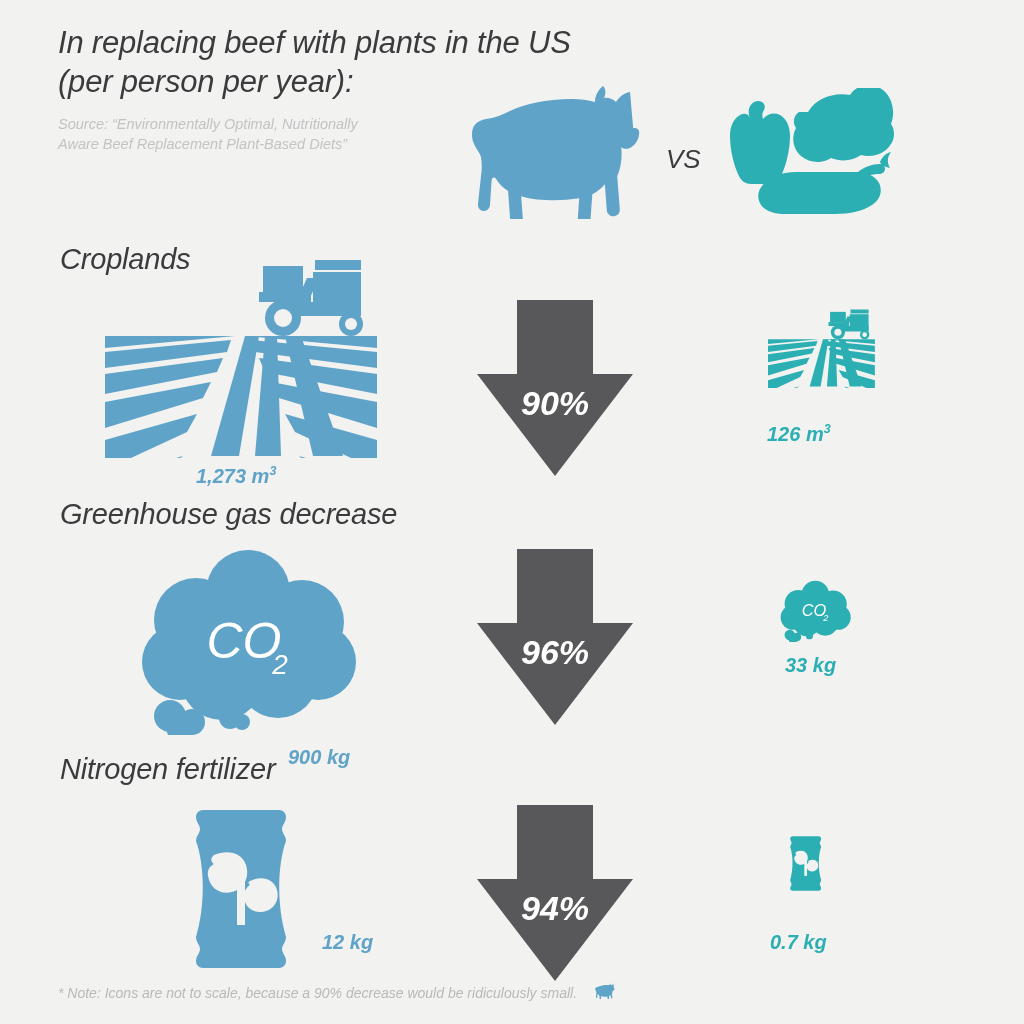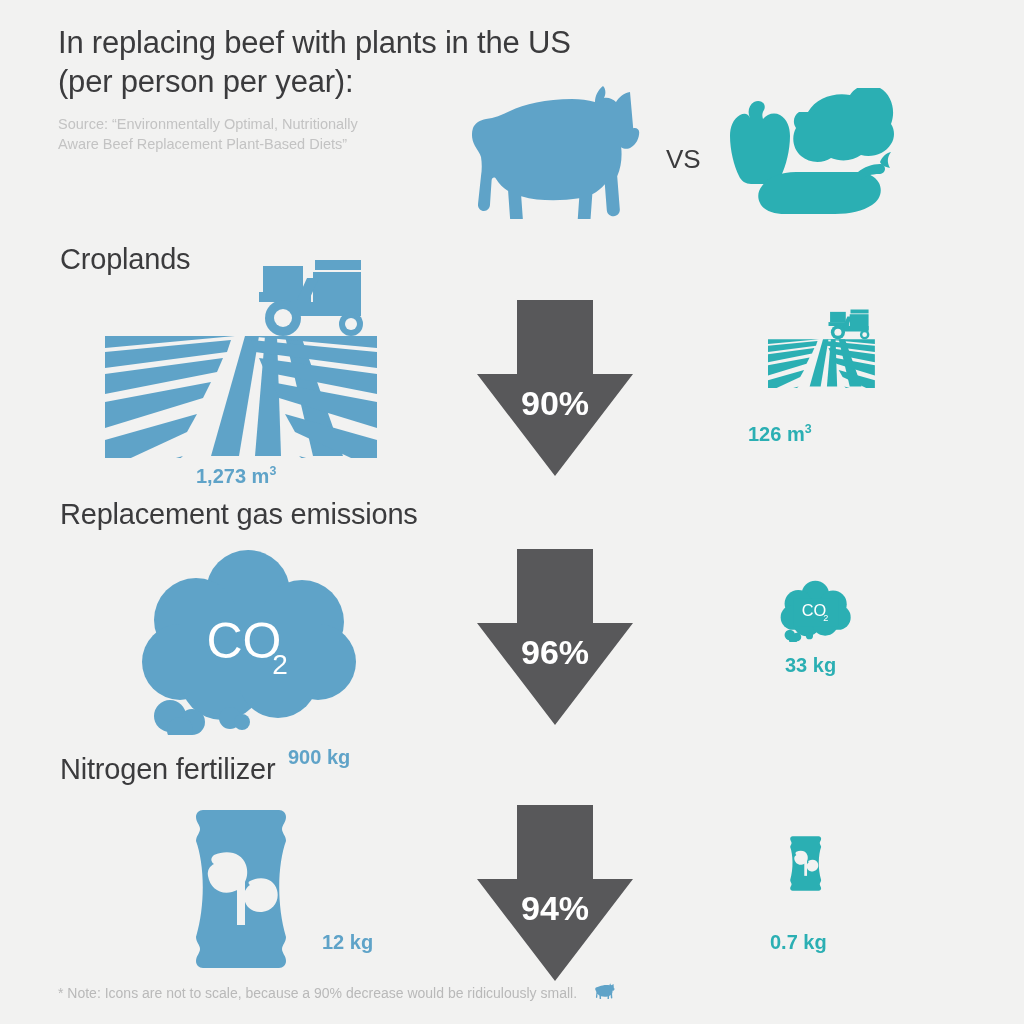--- a/index.html
+++ b/index.html
@@ -11,20 +11,21 @@
     height: 1024px;
     background: #f2f2f1;
     font-family: "Liberation Sans", sans-serif;
     overflow: hidden;
     position: relative;
   }
   .page {
     position: relative;
     width: 1024px;
     height: 876px;
+    font-style: italic;
   }
 
   
   .header {
     position: absolute;
     left: 58px;
     top: 24px;
     width: 640px;
   }
   .title {
@@ -259,28 +260,28 @@
             <path d="M272 16 l-126 -12 l4 12 l122 16 z"></path>
             <path d="M272 38 l-118 -16 l6 14 l112 22 z"></path>
             <path d="M272 66 l-106 -20 l8 16 l98 30 z"></path>
             <path d="M272 104 l-92 -26 l10 18 l82 38 z"></path>
             <path d="M272 146 l0 -4 l-78 -22 l30 26 z"></path>
           </g>
         </g>
       </svg>
     </div>
 
-    <div class="val teal" style="left:748px; top:180px;">
+    <div class="val teal" style="left:767px; top:180px;">
       <span>126 m</span><sup>3</sup>
     </div>
   </div>
 
   <div class="section sec-ghg">
 
-    <div class="sec-head">Replacement gas emissions</div>
+    <div class="sec-head">Greenhouse gas decrease</div>
 
     <div class="big-icon" style="left:140px; top:52px;">
       <svg width="220" height="185" viewBox="0 0 220 185">
         <g fill="#5FA3C8">
           <circle cx="108" cy="42" r="42"></circle>
           <circle cx="56" cy="70" r="42"></circle>
           <circle cx="162" cy="72" r="42"></circle>
           <circle cx="40" cy="112" r="38"></circle>
           <circle cx="178" cy="112" r="38"></circle>
           <circle cx="82" cy="128" r="42"></circle>

